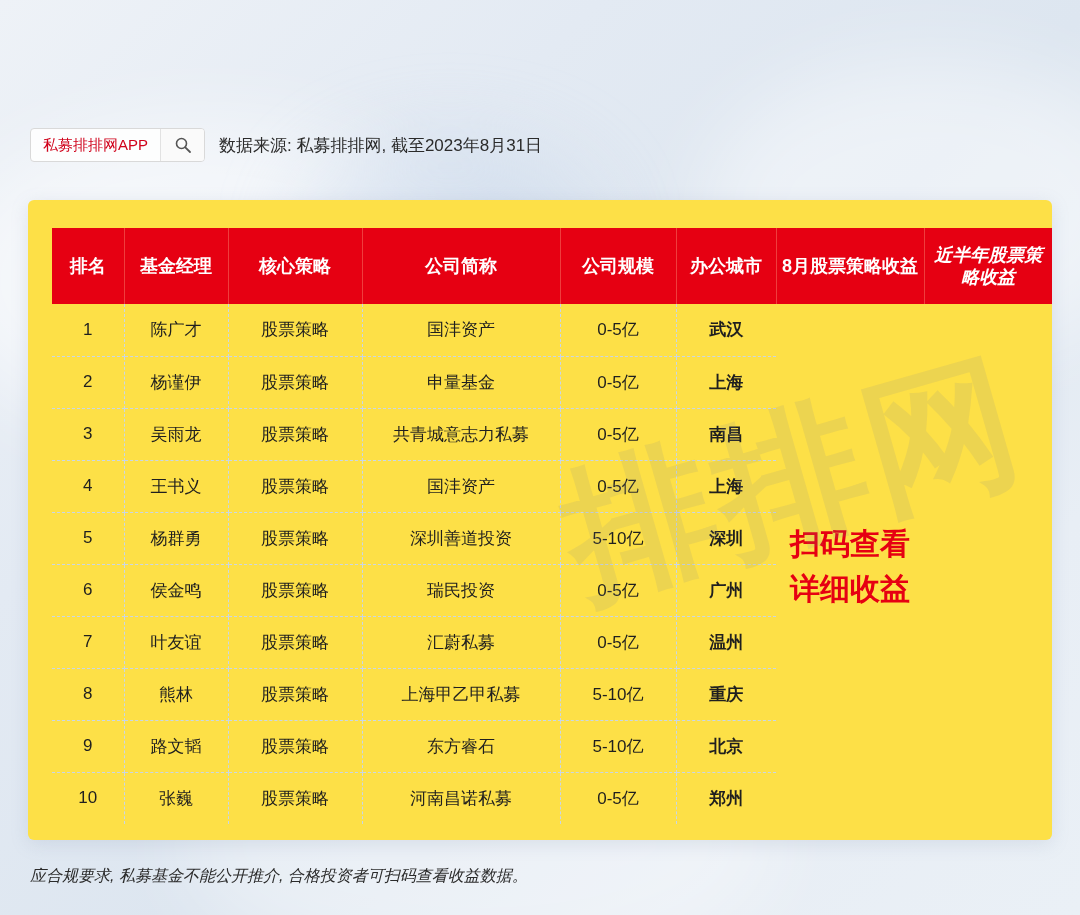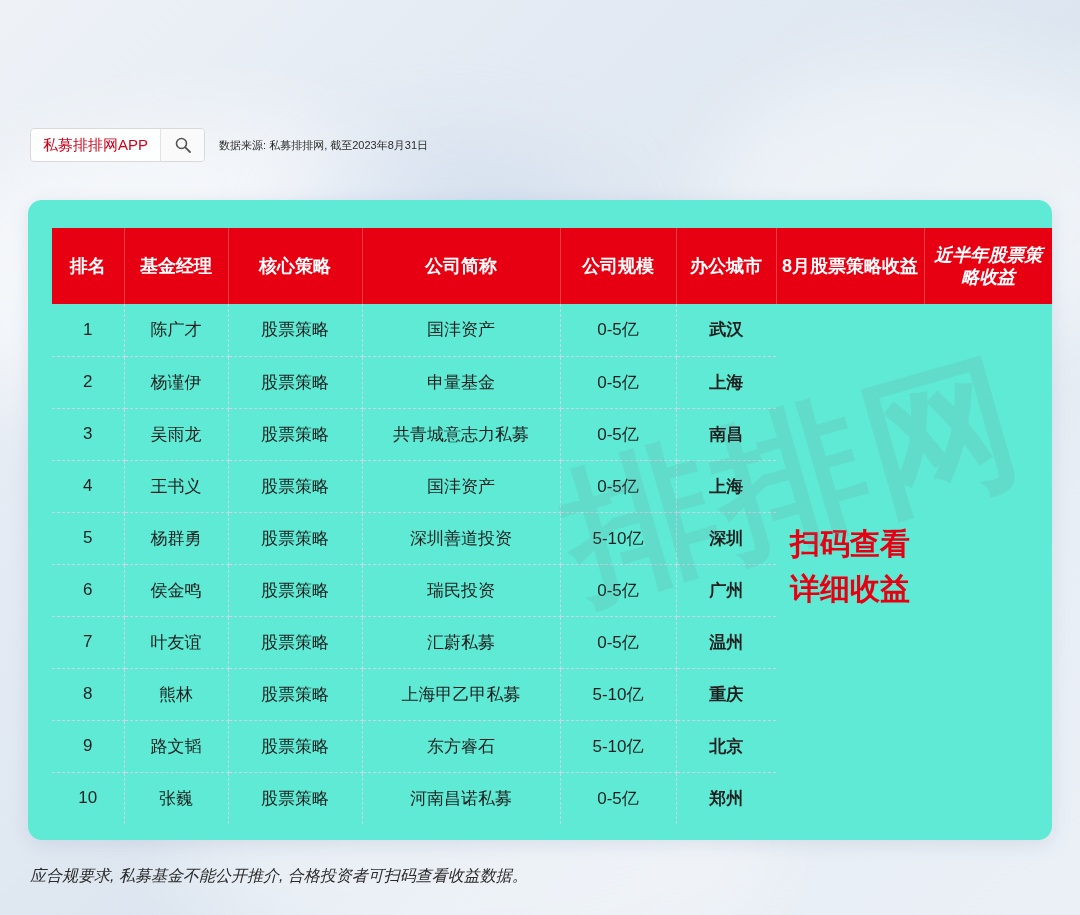--- a/index.html
+++ b/index.html
@@ -72,21 +72,21 @@
     width: 44px;
     height: 34px;
     border-left: 1px solid #e2e2e2;
     display: flex;
     align-items: center;
     justify-content: center;
     background: rgba(250,250,250,0.9);
   }
   .app-chip .chip-search svg { display: block; }
   .source-text {
-    font-size: 11px;
+    font-size: 17px;
     color: #2b2b2b;
     white-space: nowrap;
   }
 
   
   .watermark {
     position: absolute;
     left: 560px;
     top: 380px;
     font-size: 150px;
@@ -99,22 +99,22 @@
     z-index: 3;
   }
 
   
   .card {
     position: absolute;
     left: 28px;
     top: 200px;
     width: 1024px;
     height: 640px;
-    background: #5eead4;
-    border-radius: 14px;
+    background: #fde047;
+    border-radius: 6px;
     box-shadow: 0 4px 18px rgba(120,140,170,0.18);
     padding: 28px 24px 35px 24px;
     z-index: 2;
   }
 
   table.rank {
     width: 100%;
     border-collapse: collapse;
     table-layout: fixed;
   }

